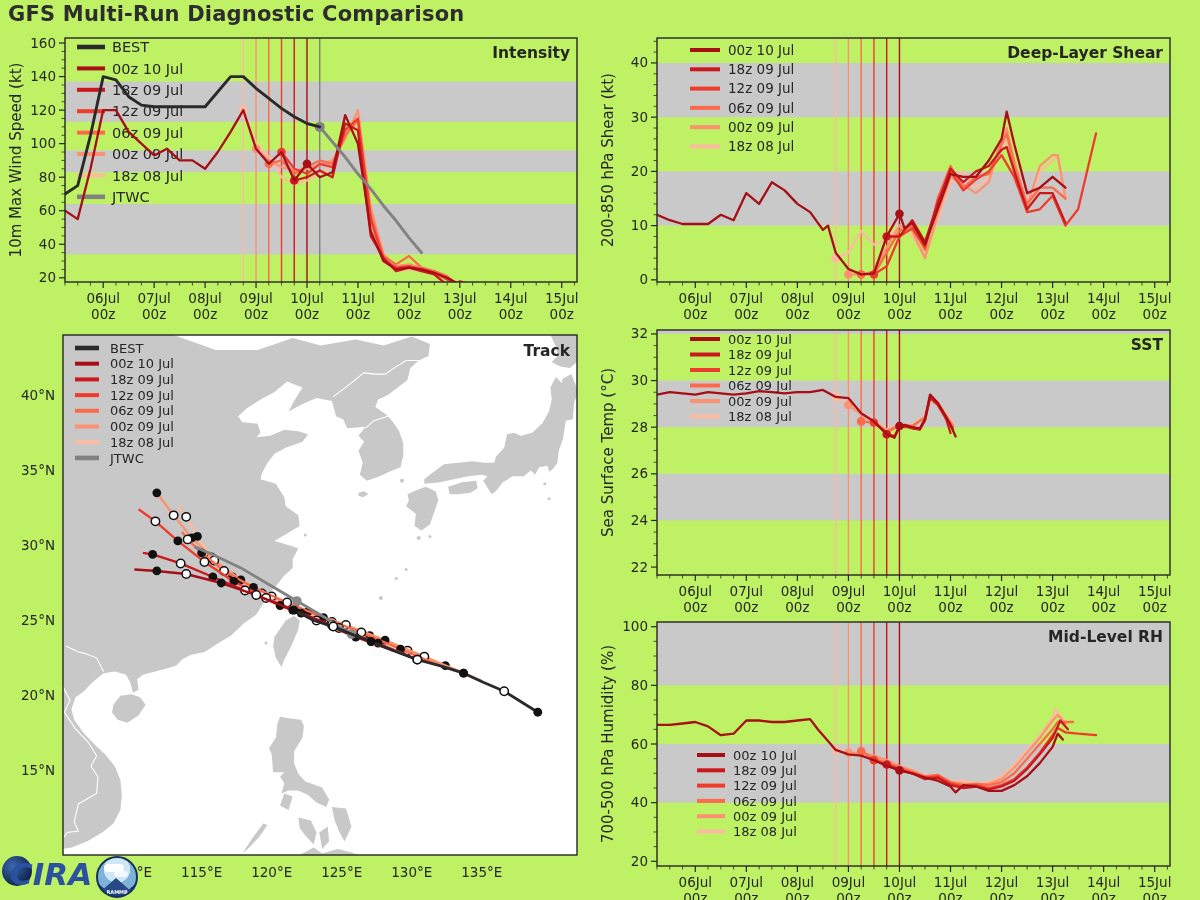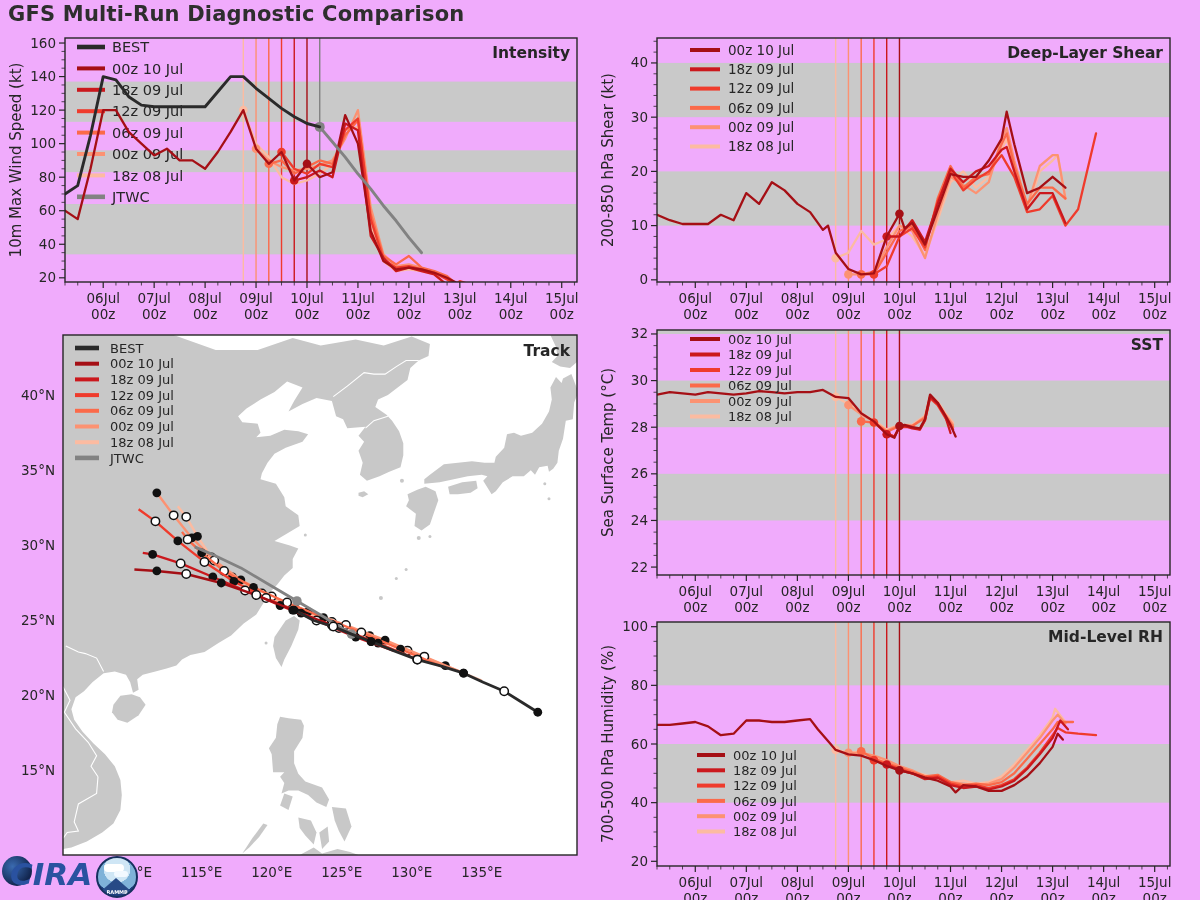--- a/index.html
+++ b/index.html
@@ -1,16 +1,16 @@
 <!DOCTYPE html>
 <html><head>
 <meta charset="utf-8">
 <style>
   html,body{margin:0;padding:0;background:#fff;}
-  #stage{position:relative;width:1200px;height:900px;background:#f0abfc;overflow:hidden;
+  #stage{position:relative;width:1200px;height:900px;background:#bef264;overflow:hidden;
          font-family:"DejaVu Sans","Liberation Sans",sans-serif;}
   .hdr{position:absolute;top:2px;font-size:21px;font-weight:bold;color:#2e2e2e;letter-spacing:0.2px;}
   #main-title{left:8px;}
   #storm-title{right:10px;}
   svg text{font-family:"DejaVu Sans","Liberation Sans",sans-serif;}
   #logo{position:absolute;left:2px;bottom:2px;display:flex;align-items:flex-start;}
   #logo .globe{width:30px;height:30px;border-radius:50%;background:radial-gradient(circle at 35% 35%,#3a6ab0,#12264f 70%);margin-right:-22px;}
   #logo .word{font-size:31px;font-weight:800;font-style:italic;color:#2a52a0;letter-spacing:0px;}
   #logo .badge{position:relative;width:38px;height:38px;border-radius:50%;margin-left:4px;
       background:radial-gradient(circle at 50% 30%,#cfe6f5 0 40%,#7fb2d8 41% 70%,#1d3f7d 71%);

